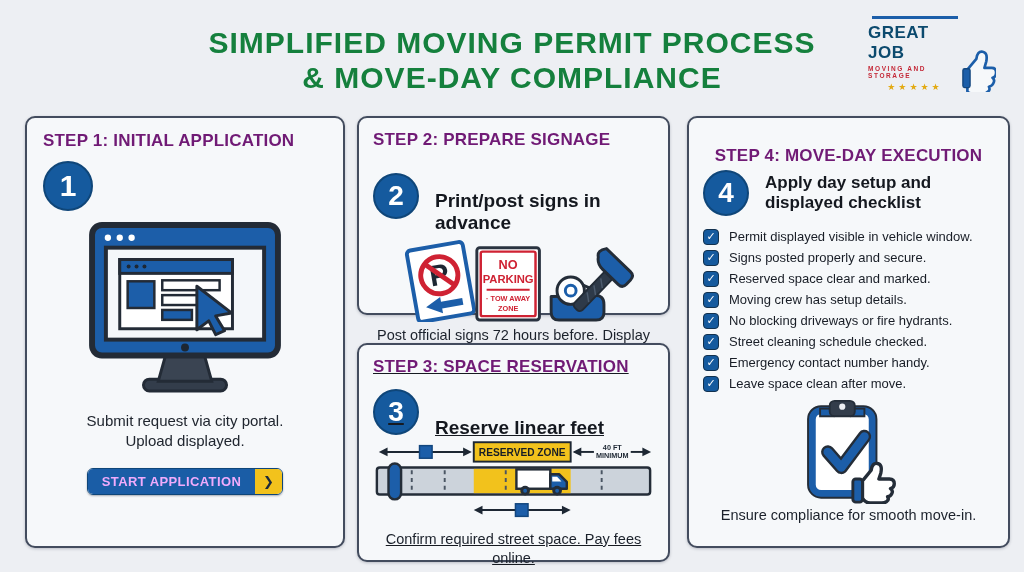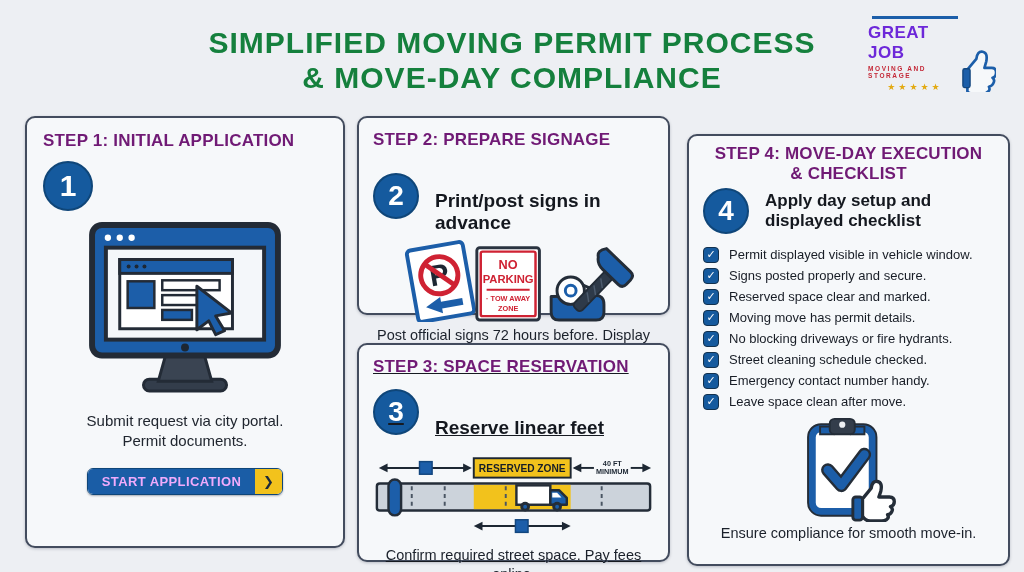--- a/index.html
+++ b/index.html
@@ -10,30 +10,30 @@
     font-family:"Liberation Sans","DejaVu Sans",sans-serif;
     color:#161a21;
   }
   
   .title { position:absolute; top:25px; left:0; width:100%; text-align:center;
     font-size:30px; line-height:35px; font-weight:800; letter-spacing:1px; color:#15803d; }
   .logo { position:absolute; top:16px; right:28px; width:128px; }
   .logo-row { display:flex; align-items:flex-end; }
   .logo-col { display:flex; flex-direction:column; align-items:center; }
   .logo-rule { width:86px; height:3px; background:#1c5ea9; margin-bottom:4px; }
-  .logo-name { color:#6d28d9; font-weight:800; font-size:17px; letter-spacing:0.5px; }
+  .logo-name { color:#0c4a6e; font-weight:800; font-size:17px; letter-spacing:0.5px; }
   .logo-tag  { color:#c42837; font-weight:700; font-size:6.5px; letter-spacing:1.6px; margin-top:2px; }
   .logo-stars{ color:#e3aa12; font-size:9px; letter-spacing:3px; margin-top:3px; }
   
   .panel { position:absolute; background:#f6f8fa; border:2px solid #434c5e; border-radius:10px;
     padding:13px 16px; box-shadow:0 1px 3px rgba(30,40,60,.25); }
   #panel1 { left:25px;  top:116px; width:320px; height:432px; }
   #panel2 { left:357px; top:116px; width:313px; height:199px; padding:12px 14px; }
   #panel3 { left:357px; top:343px; width:313px; height:219px; padding:12px 14px;text-decoration:underline; }
-  #panel4 { left:687px; top:134px; width:323px; height:432px; padding:8px 14px; }
+  #panel4 { left:687px; top:116px; width:323px; height:432px; padding:28px 14px; }
   .step-header { font-size:17px; font-weight:800; letter-spacing:0.2px; color:#701a75; }
   .step-header.two-line { text-align:center; line-height:20px; }
   .num-row { display:flex; align-items:center; gap:16px; margin-top:10px; }
   .num-circle { width:50px; height:50px; min-width:50px; border-radius:50%;
     background:#155a9e; border:2px solid #0f4679; color:#fff; display:flex;
     align-items:center; justify-content:center; font-size:30px; font-weight:800; }
   .num-circle.sm { width:46px; height:46px; min-width:46px; font-size:28px; }
   .step-label { font-size:20px; font-weight:700; color:#14181f; }
   .step-label.md { font-size:19px;margin-top:32px; }
   .step-label.two-line { font-size:17px; line-height:20px; }
@@ -45,21 +45,21 @@
   .start-btn { margin:17px auto 0; width:196px; height:27px; display:flex;
     border-radius:6px; overflow:hidden; border:1px solid #0f4679; cursor:pointer;
     box-shadow:0 1px 2px rgba(20,30,50,.35); }
   .start-btn .btn-main { flex:1; background:#1a5da6; color:#f0abfc; display:flex;
     align-items:center; justify-content:center; font-size:13px; font-weight:800; letter-spacing:0.4px; }
   .start-btn .btn-arrow { width:27px; background:#f2c21c; color:#1d2a3a; display:flex;
     align-items:center; justify-content:center; font-size:13px; font-weight:800; }
   
   #panel2 .num-row, #panel3 .num-row { margin-top:8px; }
   #panel2 .caption { margin-top:4px; }
-  #panel3 .illus { margin-top:16px; }
+  #panel3 .illus { margin-top:0; }
   #panel3 .caption { margin-top:7px; }
   
   .checklist { margin-top:10px; }
   .chk-row { display:flex; align-items:center; gap:10px; height:21px; }
   .chk-box { width:16px; height:16px; min-width:16px; border-radius:4px; background:#155a9e;
     border:1.5px solid #12314e; color:#fff; font-size:11px; font-weight:700;
     display:flex; align-items:center; justify-content:center; line-height:1; }
   .chk-text { font-size:13px; color:#181d26; white-space:nowrap; }
   #panel4 .illus { margin-top:4px; }
   #panel4 .caption { margin-top:2px; }
@@ -109,21 +109,21 @@
         <circle cx="59" cy="48" r="2" fill="#1d2733"></circle>
       <rect x="42" y="63" width="27" height="27" fill="#1c5ea9" stroke="#232b36" stroke-width="2.5"></rect>
       <rect x="77" y="62" width="58" height="10" fill="#fff" stroke="#232b36" stroke-width="2.5"></rect>
       <rect x="77" y="77" width="42" height="10" fill="#fff" stroke="#232b36" stroke-width="2.5"></rect>
       <rect x="77" y="92" width="30" height="10" fill="#1c5ea9" stroke="#232b36" stroke-width="2.5"></rect>
       <path d="M112 68 L147 95 L131 98 L140 113 L131 117 L124 103 L112 112 Z" fill="#1c5ea9" stroke="#232b36" stroke-width="3" stroke-linejoin="round"></path>
     </svg>
   </div>
   <div class="desc">
     <div>Submit request via city portal.</div>
-    <div>Permit documents.</div>
+    <div>Upload displayed.</div>
   </div>
   <div class="start-btn">
     <div class="btn-main">START APPLICATION</div>
     <div class="btn-arrow">❯</div>
   </div>
 </div>
 
 <div class="panel" id="panel2">
   <div class="step-header">STEP 2: PREPARE SIGNAGE</div>
   <div class="num-row">
@@ -223,21 +223,20 @@
         <rect x="147" y="65.5" width="13" height="13" fill="#1c5ea9" stroke="#12467e" stroke-width="1.5"></rect>
       </g>
     </svg>
   </div>
   <div class="caption">Confirm required street space. Pay fees online.</div>
 </div>
 
 <div class="panel" id="panel4">
   <div class="step-header two-line">
     <div>STEP 4: MOVE-DAY EXECUTION</div>
-    <div>&amp; CHECKLIST</div>
   </div>
   <div class="num-row" style="margin-top:4px;">
     <div class="num-circle sm">4</div>
     <div class="step-label two-line">
       <div>Apply day setup and</div>
       <div>displayed checklist</div>
     </div>
   </div>
   <div class="checklist">
     <div class="chk-row">
@@ -247,21 +246,21 @@
     <div class="chk-row">
       <span class="chk-box">✓</span>
       <span class="chk-text">Signs posted properly and secure.</span>
     </div>
     <div class="chk-row">
       <span class="chk-box">✓</span>
       <span class="chk-text">Reserved space clear and marked.</span>
     </div>
     <div class="chk-row">
       <span class="chk-box">✓</span>
-      <span class="chk-text">Moving move has permit details.</span>
+      <span class="chk-text">Moving crew has setup details.</span>
     </div>
     <div class="chk-row">
       <span class="chk-box">✓</span>
       <span class="chk-text">No blocking driveways or fire hydrants.</span>
     </div>
     <div class="chk-row">
       <span class="chk-box">✓</span>
       <span class="chk-text">Street cleaning schedule checked.</span>
     </div>
     <div class="chk-row">

